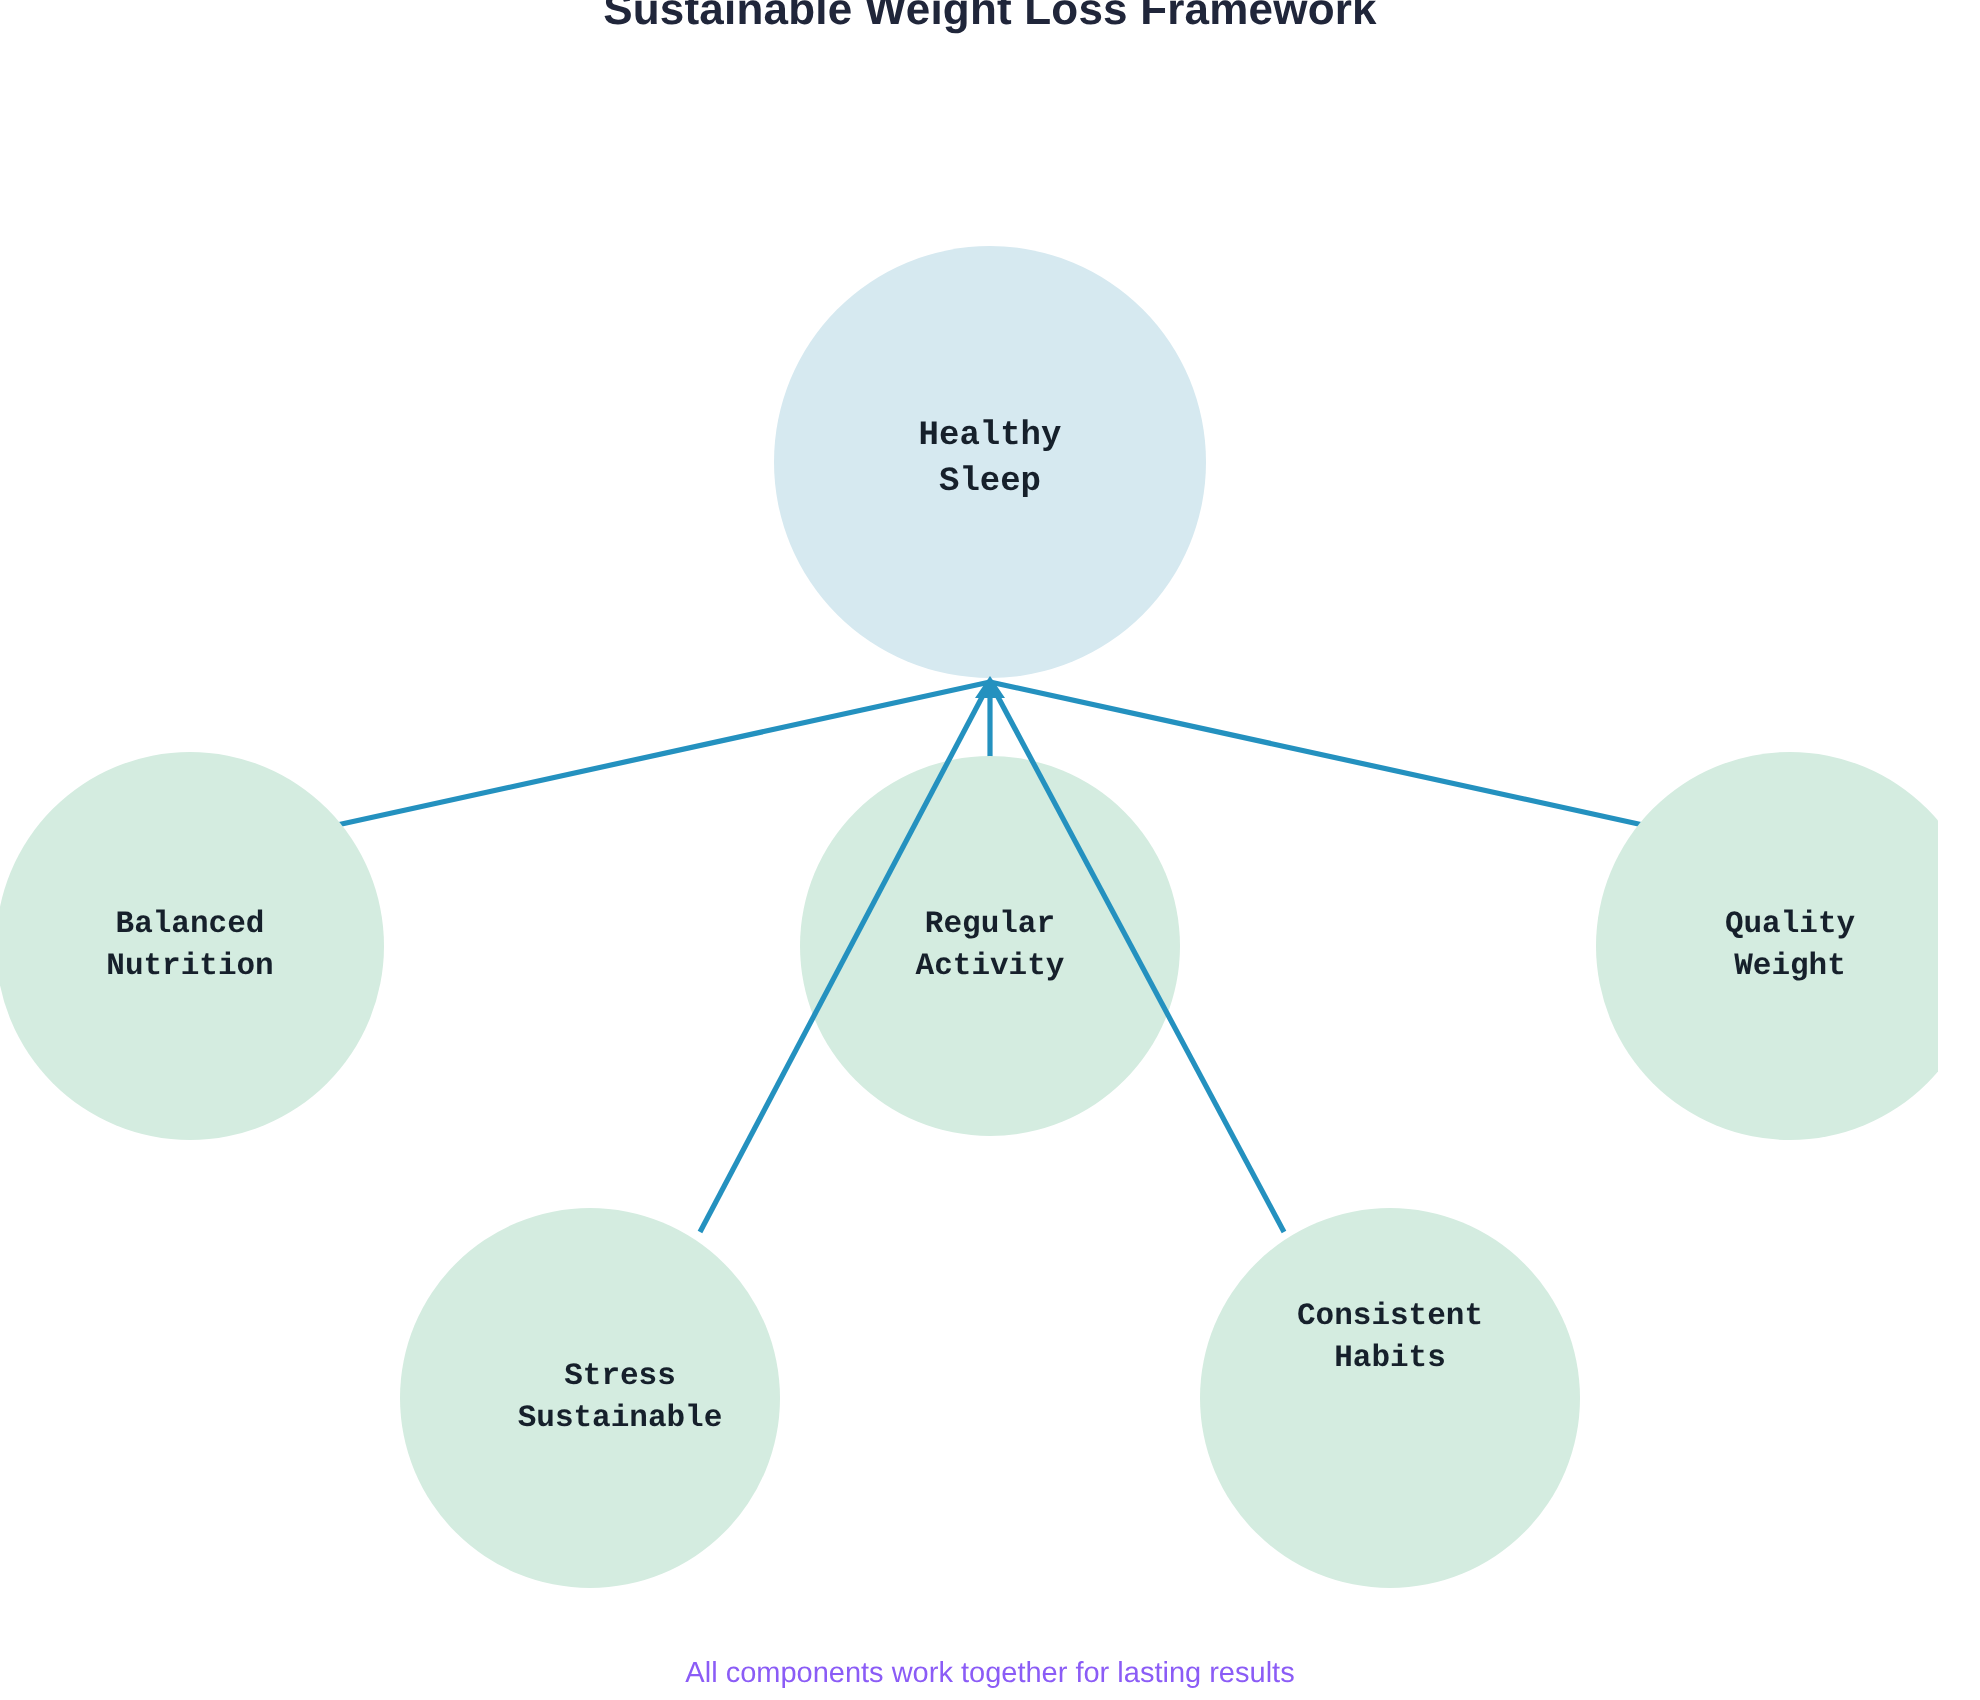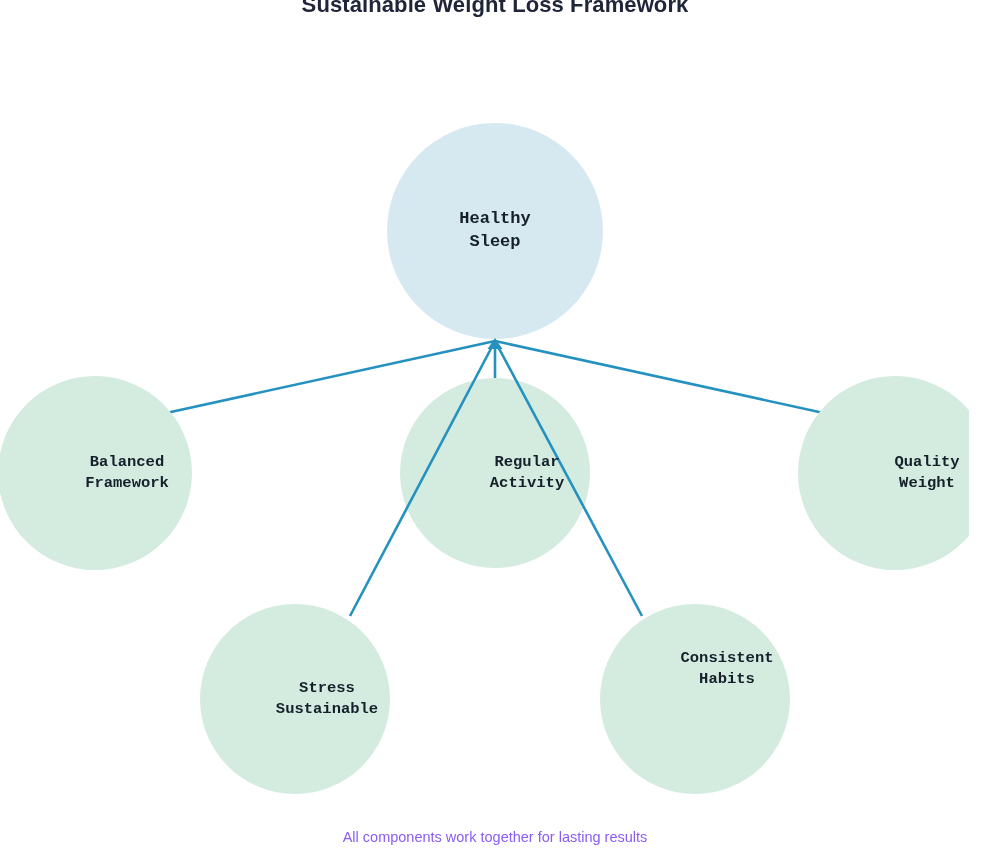--- a/index.html
+++ b/index.html
@@ -77,21 +77,20 @@
     transform: translate(-50%, -50%);
     font-family: Liberation Mono, monospace;
   }
   .node-label.center-label {
     font-size: 17px;
     color: #16202b;
   }
   .node-label.leaf-label {
     font-size: 15.5px;
     color: #16202b;
-    margin-left: 32px;
   }
 </style>
 </head>
 <body>
 
 <div id="stage">
 
   <div id="title">Sustainable Weight Loss Framework</div>
 
   <svg class="layer" id="edge-layer-back" viewBox="0 0 990 850" preserveAspectRatio="none" xmlns="http://www.w3.org/2000/svg">
@@ -125,31 +124,31 @@
       <path d="M 495 338 L 487.5 349 L 502.5 349 Z" fill="#2491bf"></path>
     </svg>
 
   <div class="layer" id="label-layer">
       <div class="node-label center-label" style="left: 495px; top: 231px;">
         <div>Healthy</div>
         <div>Sleep</div>
       </div>
       <div class="node-label leaf-label" style="left: 95px; top: 473px;">
         <div>Balanced</div>
-        <div>Framework</div>
+        <div>Nutrition</div>
       </div>
       <div class="node-label leaf-label" style="left: 495px; top: 473px;">
         <div>Regular</div>
         <div>Activity</div>
       </div>
       <div class="node-label leaf-label" style="left: 895px; top: 473px;">
         <div>Quality</div>
         <div>Weight</div>
       </div>
-      <div class="node-label leaf-label" style="left: 295px; top: 699px;">
+      <div class="node-label leaf-label" style="left: 310px; top: 699px;">
         <div>Stress</div>
         <div>Sustainable</div>
       </div>
       <div class="node-label leaf-label" style="left: 695px; top: 669px;">
         <div>Consistent</div>
         <div>Habits</div>
       </div>
     </div>
 
   <div id="caption">All components work together for lasting results</div>

